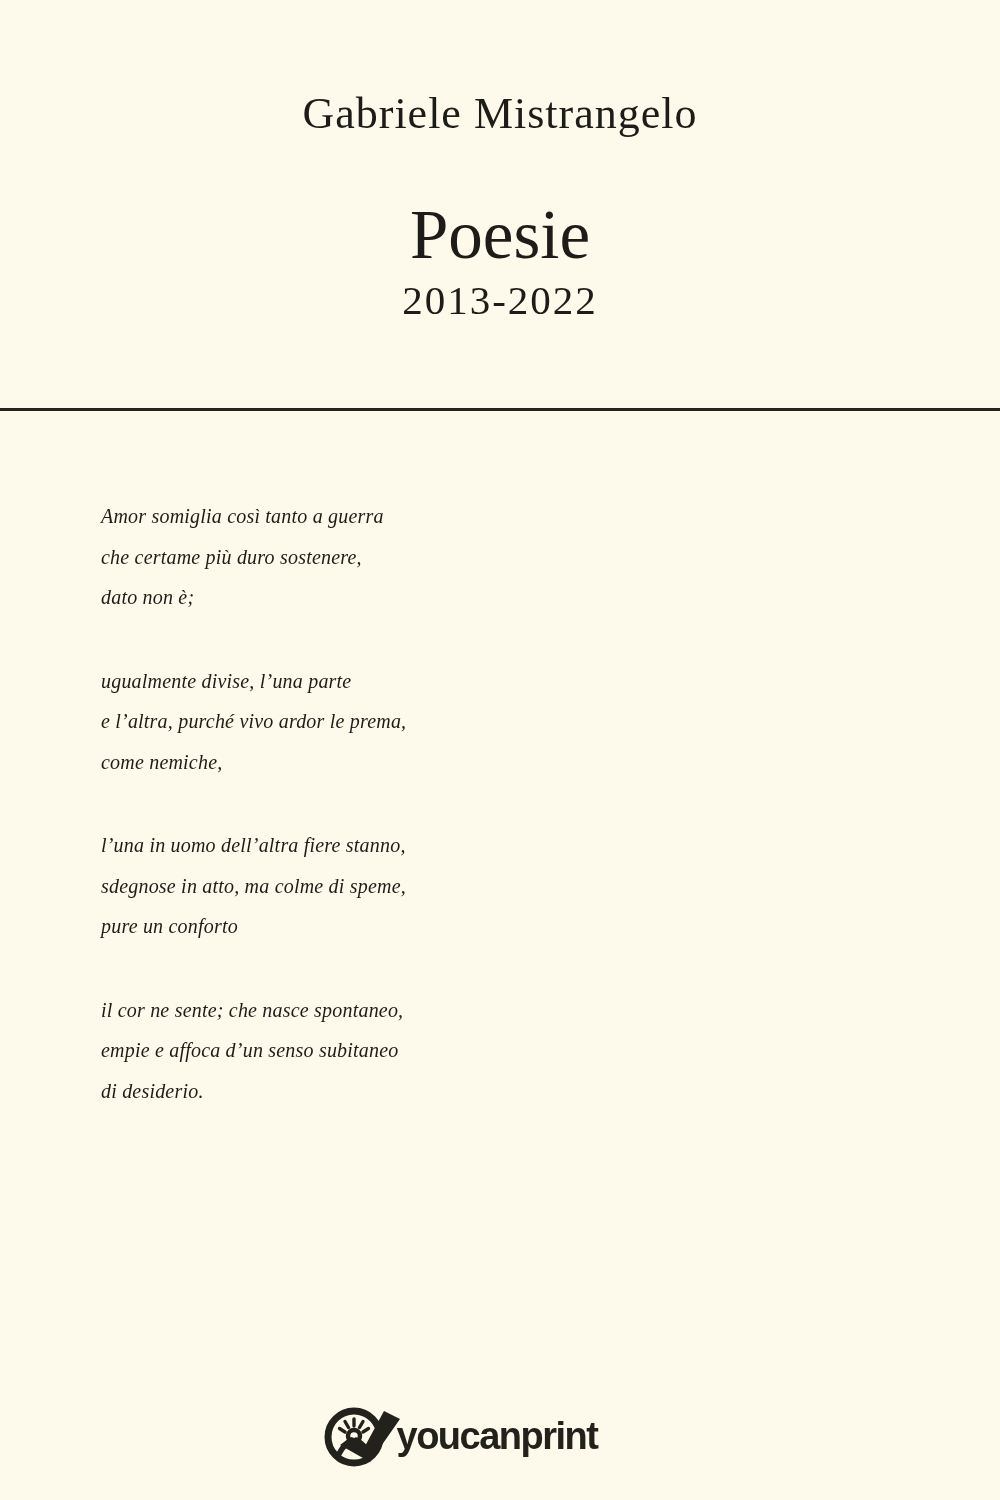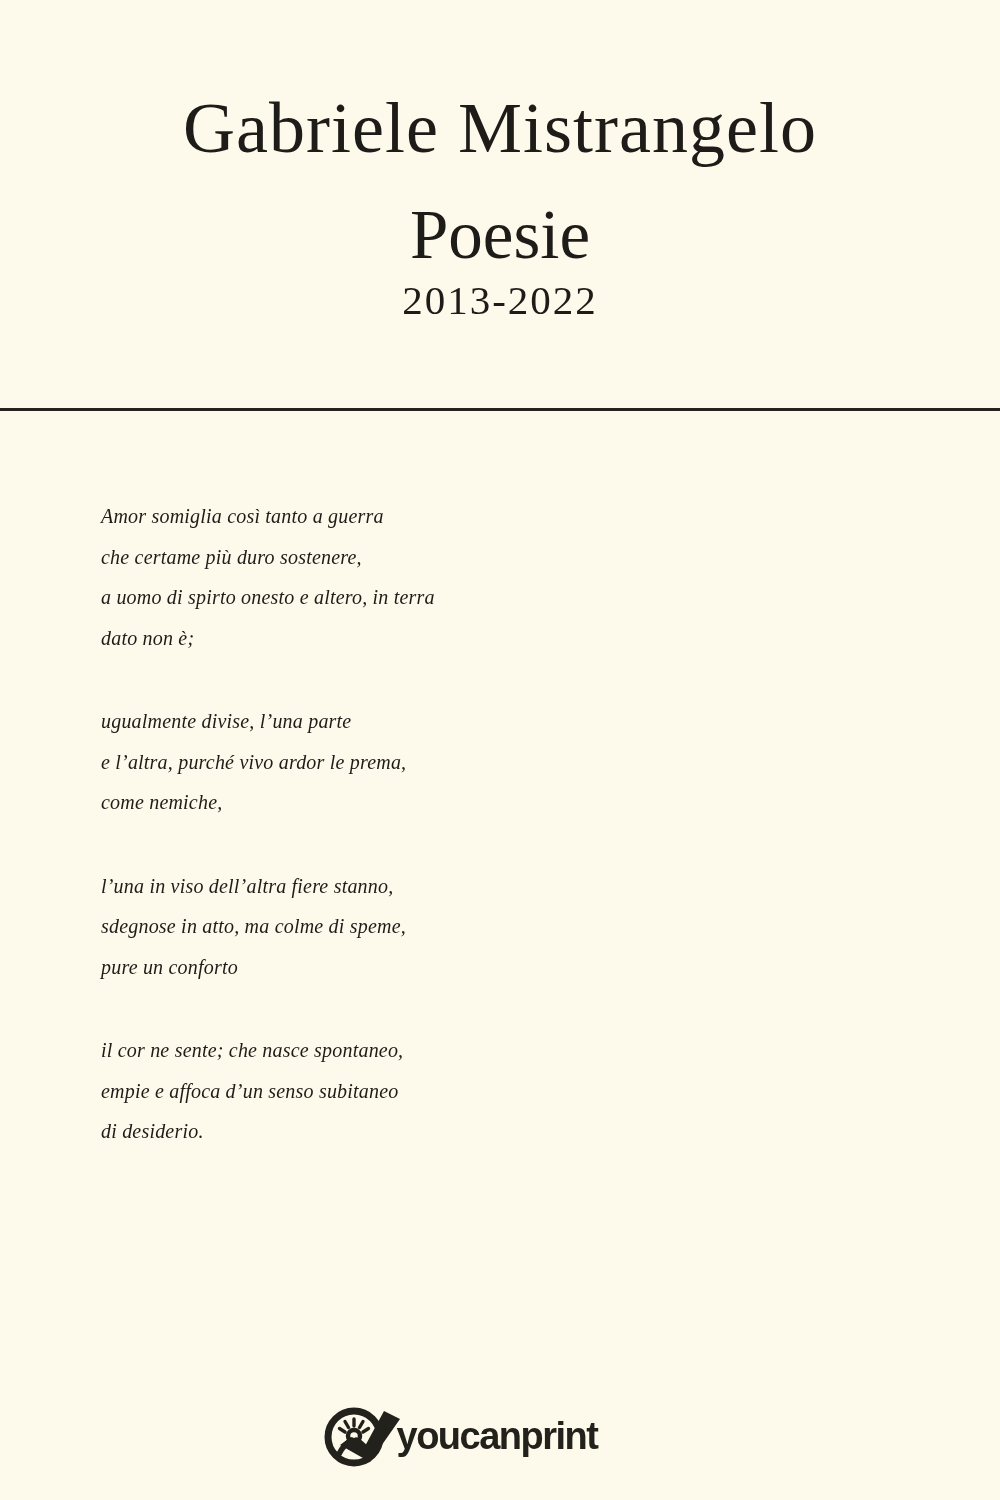--- a/index.html
+++ b/index.html
@@ -18,21 +18,21 @@
   .cover {
     position: absolute;
     inset: 0;
   }
   .author {
     position: absolute;
     top: 92px;
     left: 0;
     width: 1000px;
     text-align: center;
-    font-size: 72px;
+    font-size: 44px;
     font-weight: 400;
     line-height: 1;
     margin: 0;
     letter-spacing: 1px;
   }
   .book-title {
     position: absolute;
     top: 201px;
     left: 0;
     width: 1000px;
@@ -113,30 +113,29 @@
   <h1 class="author">Gabriele Mistrangelo</h1>
   <h2 class="book-title">Poesie</h2>
   <h2 class="book-years">2013-2022</h2>
 
   <hr class="divider">
 
   <main class="poem">
     <div class="stanza">
       <p>Amor somiglia così tanto a guerra</p>
       <p>che certame più duro sostenere,</p>
-      <p>a uomo di spirto onesto e altero, in terra</p>
       <p>dato non è;</p>
     </div>
     <div class="stanza">
       <p>ugualmente divise, l’una parte</p>
       <p>e l’altra, purché vivo ardor le prema,</p>
       <p>come nemiche,</p>
     </div>
     <div class="stanza">
-      <p>l’una in viso dell’altra fiere stanno,</p>
+      <p>l’una in uomo dell’altra fiere stanno,</p>
       <p>sdegnose in atto, ma colme di speme,</p>
       <p>pure un conforto</p>
     </div>
     <div class="stanza">
       <p>il cor ne sente; che nasce spontaneo,</p>
       <p>empie e affoca d’un senso subitaneo</p>
       <p>di desiderio.</p>
     </div>
   </main>
 

